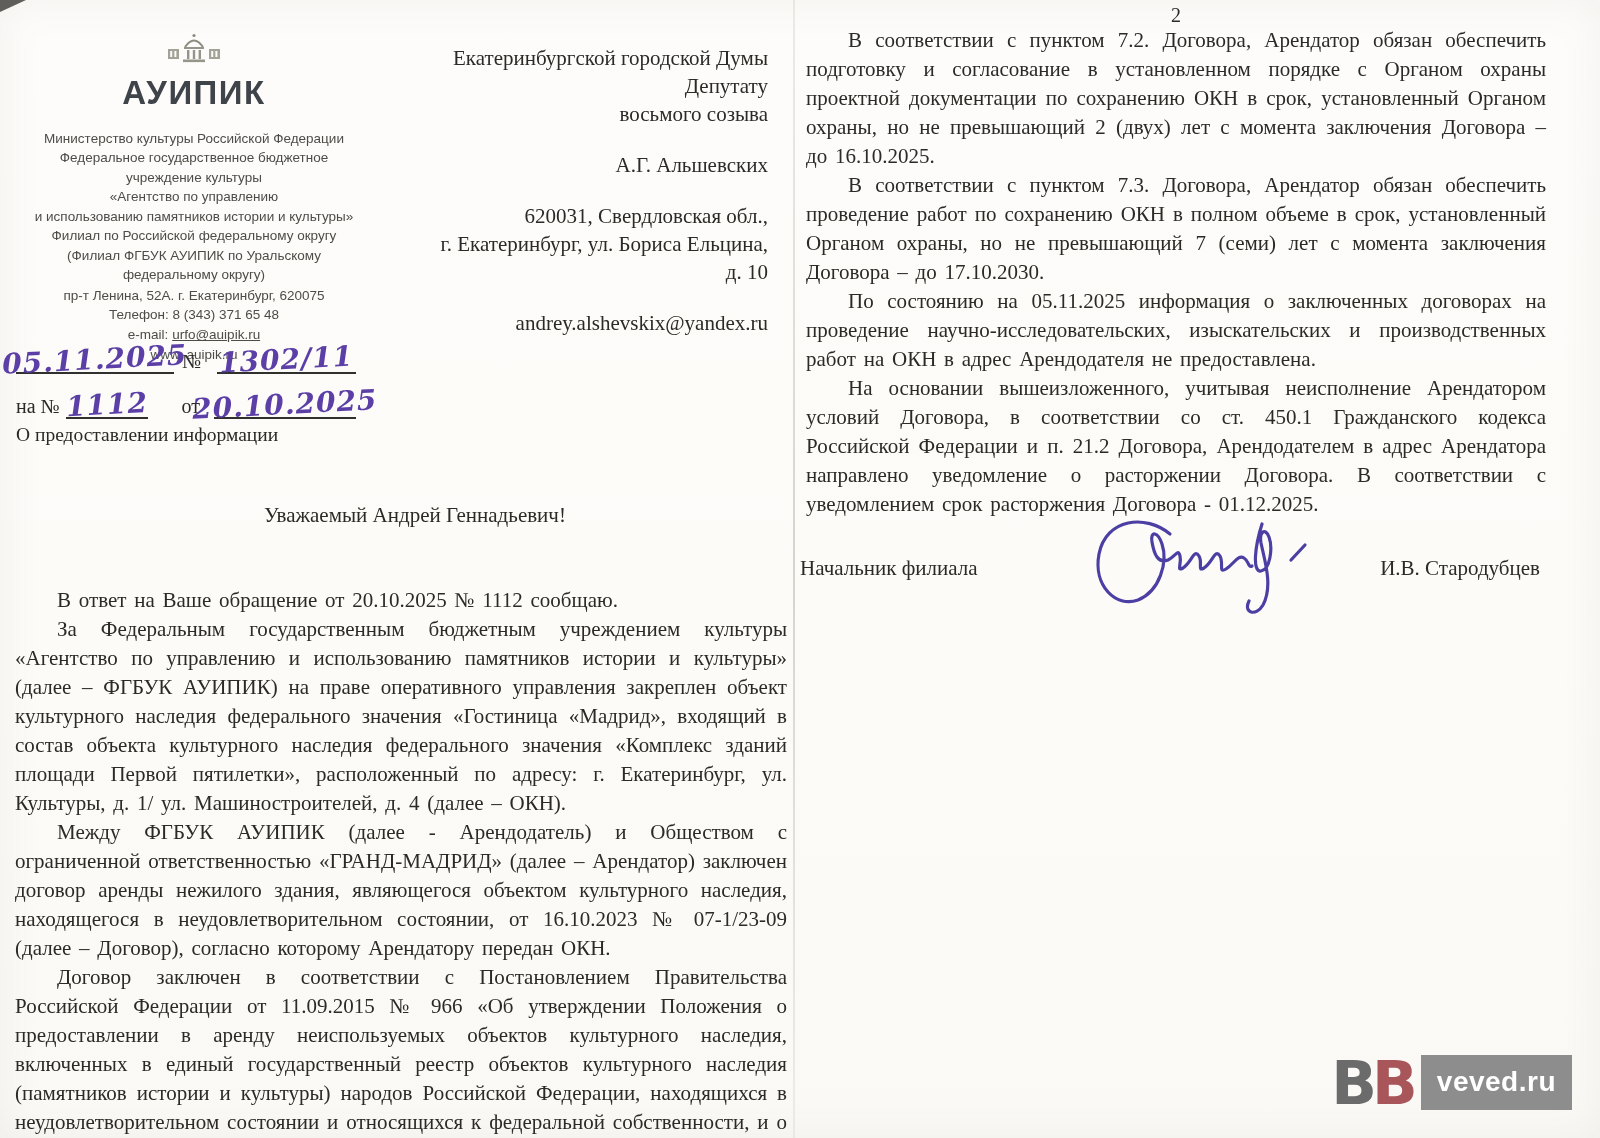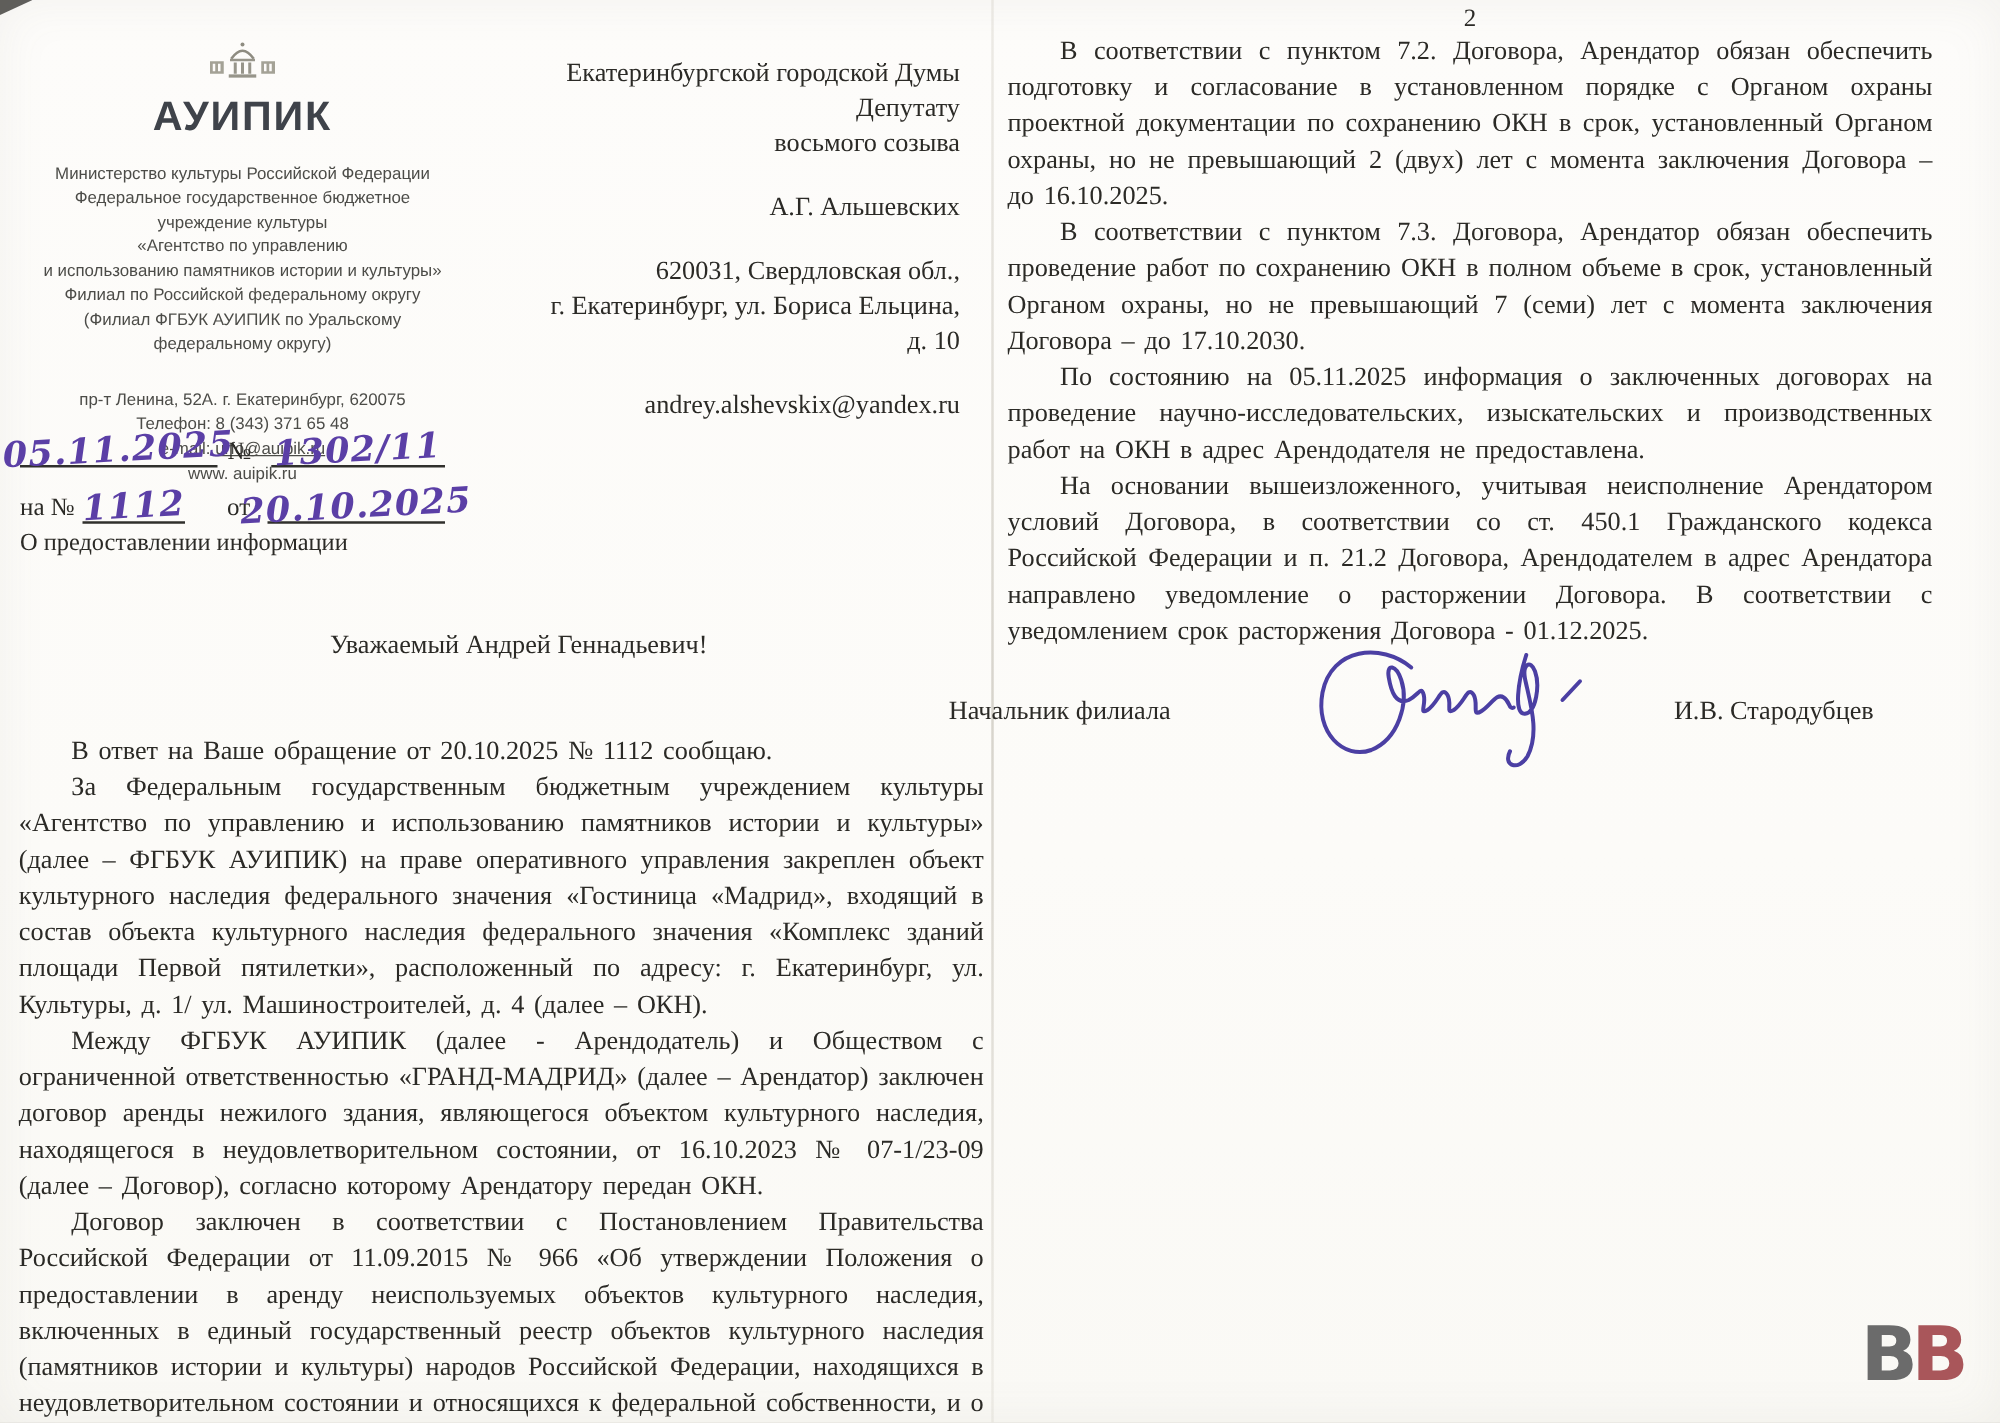--- a/index.html
+++ b/index.html
@@ -26,21 +26,21 @@
   
   .letterhead{
     position:absolute;left:28px;top:28px;width:332px;text-align:center;
     font-family:"Liberation Sans","DejaVu Sans",sans-serif;color:#4c4c48;
   }
   .logo-icon{height:44px;display:flex;justify-content:center;align-items:flex-end;}
   .logo-text{
     font-size:33px;font-weight:700;letter-spacing:1.5px;color:#3f434a;margin-top:2px;
   }
   .org-lines{margin-top:17px;font-size:13.5px;line-height:1.44;}
-  .contact-lines{margin-top:25px;font-size:13.5px;line-height:1.48;}
+  .contact-lines{margin-top:1px;font-size:13.5px;line-height:1.48;}
   .underlined{text-decoration:underline;}
   
   .addressee{
     position:absolute;left:410px;top:44px;width:358px;
     text-align:right;font-size:21px;line-height:28px;
   }
   .addressee .blockgap{margin-top:23px;}
   
   .requisites{position:absolute;left:16px;top:336px;width:340px;font-size:20px;}
   .req-row{display:flex;align-items:flex-end;margin-bottom:7px;}
@@ -63,21 +63,21 @@
   
   .body-left{position:absolute;left:15px;top:550px;width:772px;margin-top:36px;}
   .body-right{position:absolute;left:806px;top:26px;width:740px;}
   .body-left p,.body-right p{
     margin:0;font-size:21px;line-height:29px;text-align:justify;
     text-indent:42px;word-spacing:2.5px;
   }
   .page-number{position:absolute;left:806px;top:4px;width:740px;text-align:center;font-size:20px;}
   
   .signature-row{
-    position:absolute;left:759px;top:556px;width:740px;
+    position:absolute;left:800px;top:556px;width:740px;
     display:flex;justify-content:space-between;align-items:center;font-size:21px;
   }
   .sig-svg{position:absolute;left:286px;top:-46px;width:250px;height:110px;}
   
   .watermark{
     position:absolute;right:28px;bottom:28px;display:flex;align-items:center;
     font-family:"Liberation Sans","DejaVu Sans",sans-serif;
   }
   .wm-l{font-size:60px;font-weight:800;line-height:52px;letter-spacing:-3px;
     font-family:"DejaVu Sans",sans-serif;}
@@ -197,14 +197,17 @@
           <path d="M205 50 L219 35"></path>
         </g>
       </svg>
     </span>
     <span>И.В. Стародубцев</span>
   </div>
 
   <div class="watermark">
     <span class="wm-l wm-gray">В</span>
     <span class="wm-l wm-red">В</span>
+    <span class="wm-box">
+      <span>veved.ru</span>
+    </span>
   </div>
 </div>
 
 </body></html>

